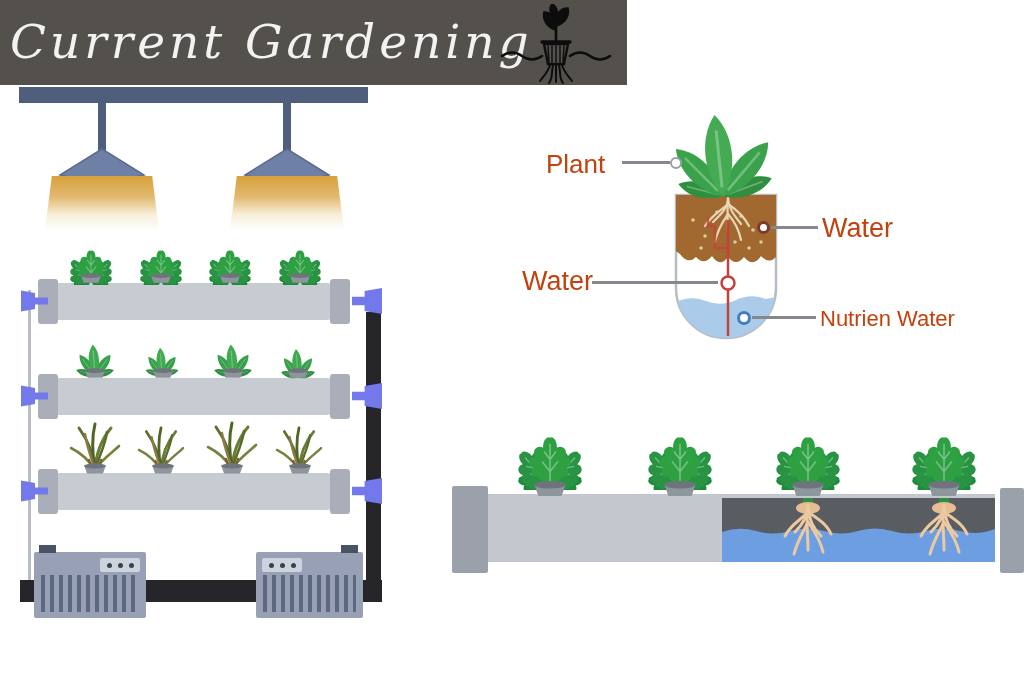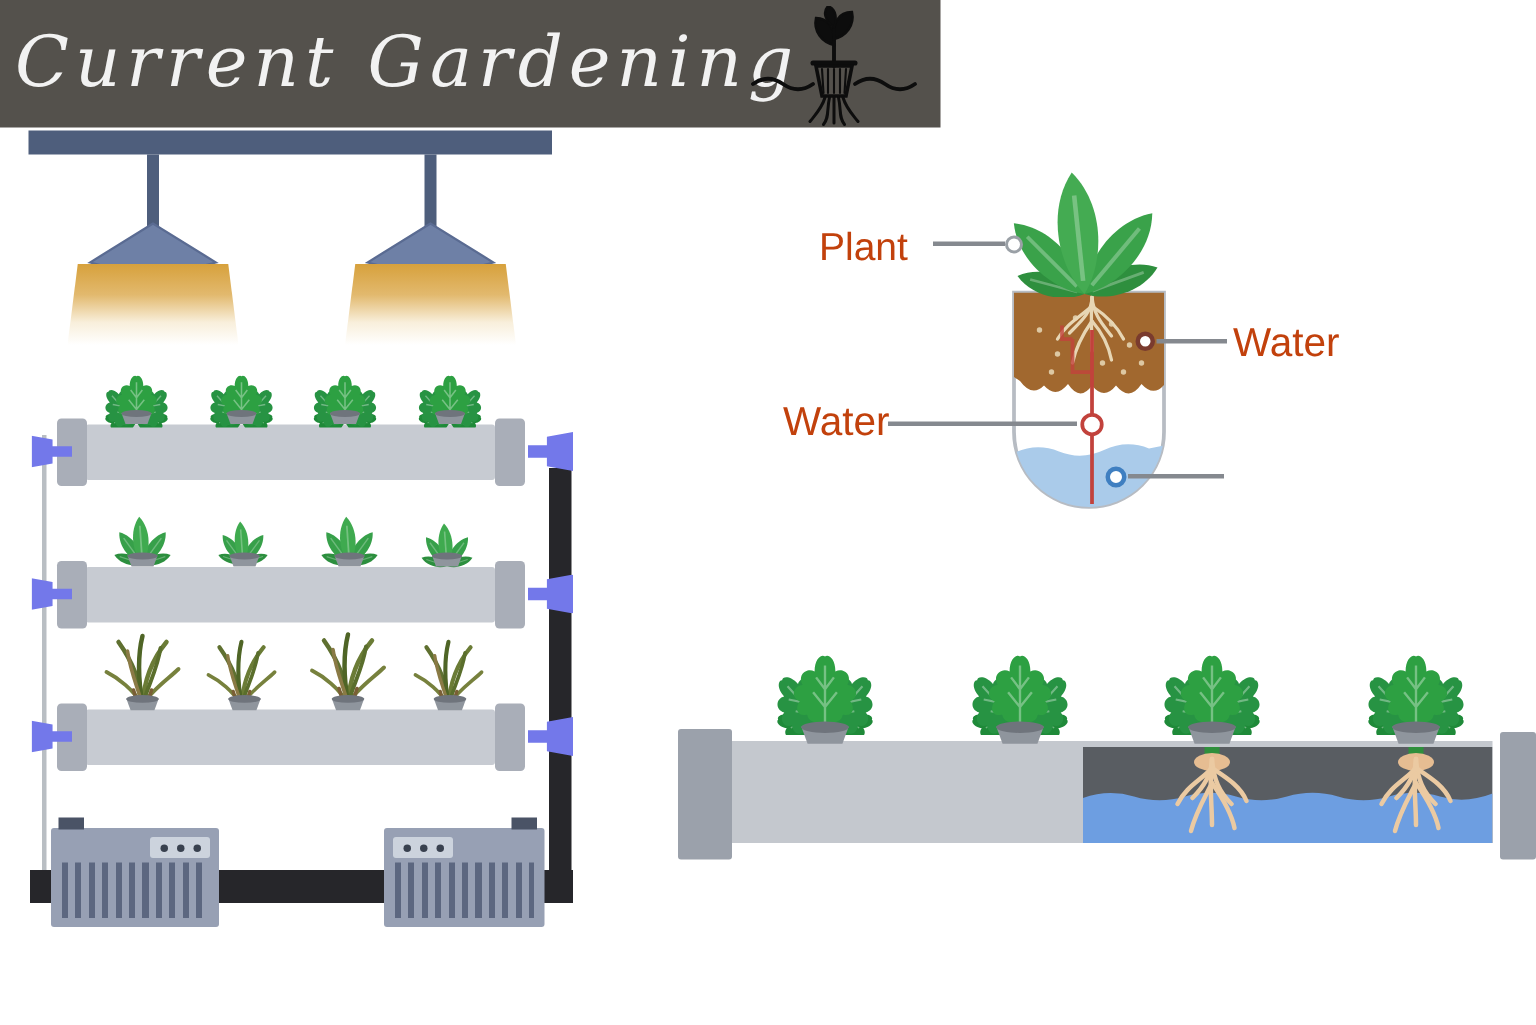--- a/index.html
+++ b/index.html
@@ -296,20 +296,21 @@
   <div class="abs ring" style="left:737px;top:311px;width:14px;height:14px;border:3px solid #3f7fc1"></div>
 
   <div class="abs dline" style="left:622px;top:161px;width:48px"></div>
   <div class="abs dline" style="left:771px;top:226px;width:47px"></div>
   <div class="abs dline" style="left:592px;top:281px;width:126px"></div>
   <div class="abs dline" style="left:752px;top:316px;width:64px"></div>
 
   <div class="abs dlabel" style="left:546px;top:149px;font-size:26px">Plant</div>
   <div class="abs dlabel" style="left:822px;top:213px;font-size:27px">Water</div>
   <div class="abs dlabel" style="left:522px;top:266px;font-size:27px">Water</div>
+  <div class="abs dlabel" style="left:820px;top:306px;font-size:22px">Nutrien Water</div>
 
   <div class="abs" id="nft-body" style="left:488px;top:494px;width:507px;height:68px"></div>
   <div class="abs nft-cap" style="left:452px;top:486px;width:36px;height:87px"></div>
   <div class="abs nft-cap" style="left:1000px;top:488px;width:24px;height:85px"></div>
 
   <svg class="abs" style="left:722px;top:498px" width="273" height="64" viewBox="0 0 273 64">
     <rect x="0" y="0" width="273" height="64" fill="#595d62"></rect>
     <path d="M0,34 Q17,28 34,33 T68,33 T102,33 T136,33 T170,33 T204,33 T238,33 T273,31 L273,64 L0,64 Z" fill="#6d9ee1"></path>
     <g>
       <rect x="81" y="0" width="10" height="6" fill="#2f8f3c"></rect>

